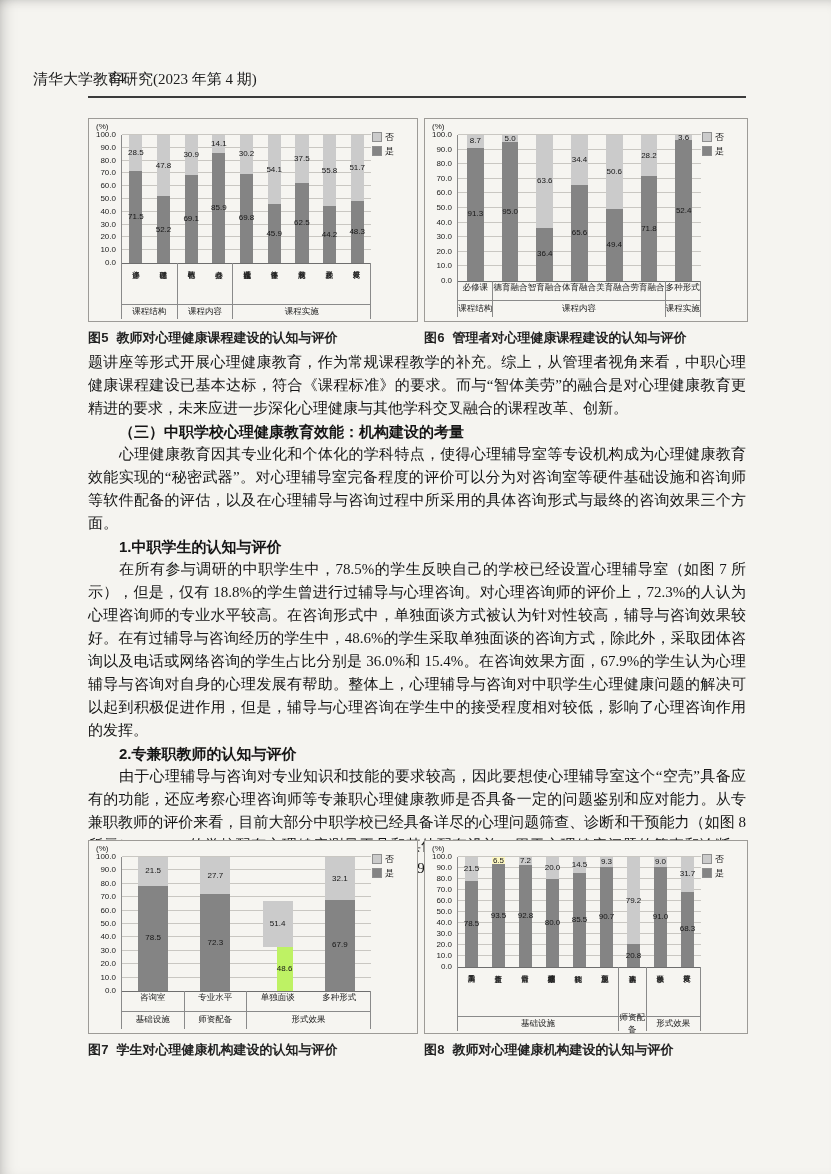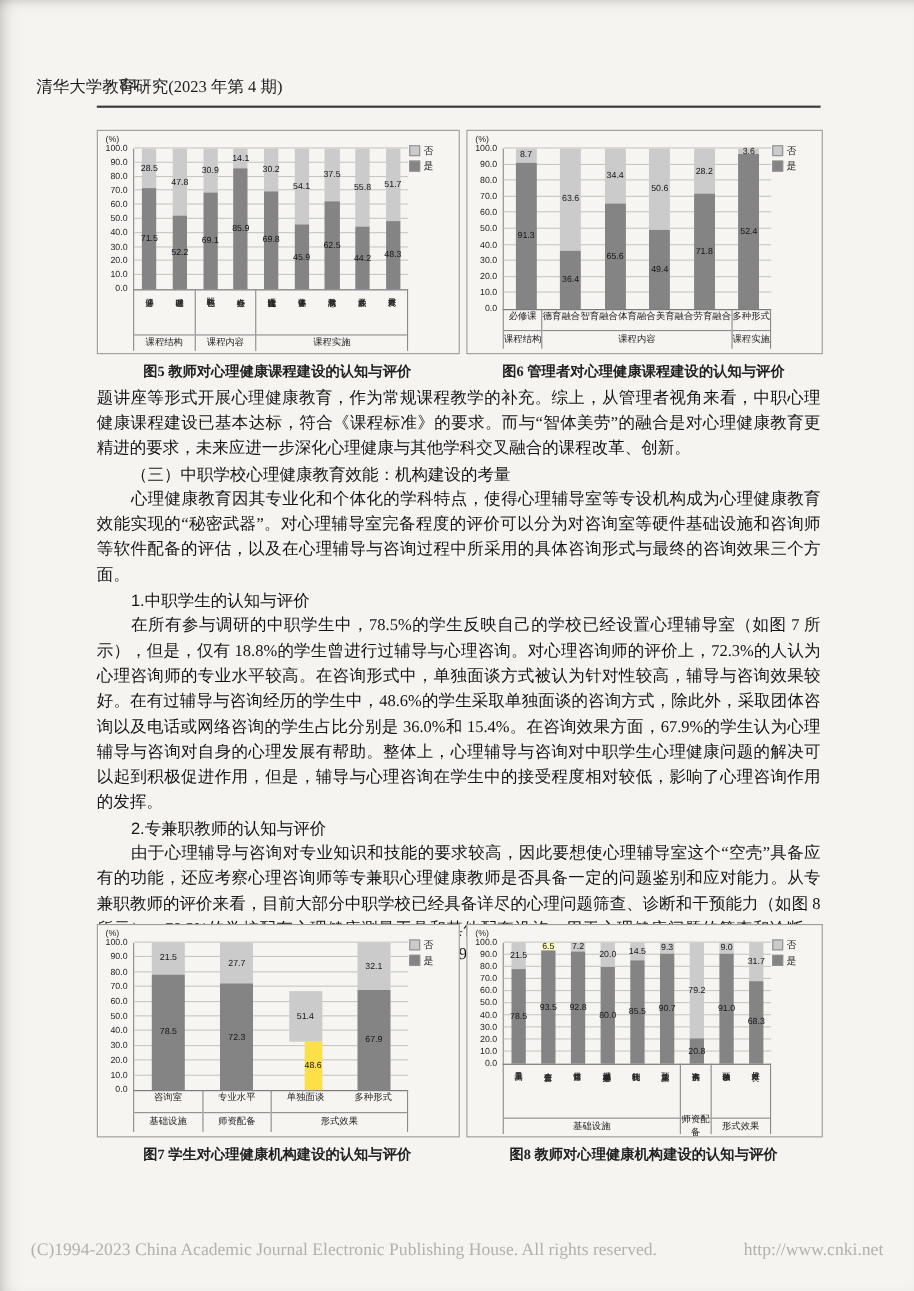--- a/index.html
+++ b/index.html
@@ -11,21 +11,21 @@
   .hdr-pageno{position:absolute;top:70px;left:98px;font-size:15px;letter-spacing:1px;}
   .hdr-journal{position:absolute;top:70px;left:0;right:0;text-align:left;font-size:15px;margin-left:33px;}
   .hdr-rule{position:absolute;top:96px;left:88px;width:658px;height:2px;background:#3b3b3b;}
   
   .fig-row{position:absolute;left:88px;width:658px;display:flex;gap:8px;}
   .row1{top:118px;}
   .row2{top:840px;}
   figure{margin:0;padding:0;}
   figure.fleft{width:328px;}
   figure.fright{width:322px;}
-  figcaption{margin-top:7px;text-align:center;font-family:Liberation Serif, serif;
+  figcaption{margin-top:7px;text-align:left;font-family:Liberation Mono, monospace;
              font-weight:bold;font-size:13px;color:#222;}
   
   .chart{position:relative;width:100%;height:var(--box-h);border:1px solid #9d9b97;background:#f6f5f1;
          font-family:"Liberation Sans","DejaVu Sans",sans-serif;}
   .pct-label{position:absolute;top:3px;left:7px;font-size:8px;color:#222;}
   .y-axis{position:absolute;left:0;width:30px;top:var(--plot-top);height:var(--plot-h);}
   .ytick{position:absolute;right:3px;transform:translateY(50%);font-size:8px;color:#222;line-height:1;}
   .plot-area{position:absolute;left:32px;right:46px;top:var(--plot-top);height:var(--plot-h);
              border-left:1px solid #8a8a8a;border-bottom:1px solid #6e6e6e;}
   .gridline{position:absolute;left:0;right:0;height:1px;background:#c9c7c2;}
@@ -46,21 +46,21 @@
        display:flex;justify-content:center;align-items:flex-start;}
   .cats.vert .cat span{writing-mode:vertical-rl;text-orientation:upright;font-size:7.5px;
                        letter-spacing:0;line-height:1;}
   .grp-label{height:var(--grp-h);border-top:1px solid #8a8a8a;text-align:center;font-size:8.5px;
              color:#222;display:flex;align-items:center;justify-content:center;}
   
   .body-text{position:absolute;top:351px;left:88px;width:658px;font-size:15px;line-height:23px;
              text-align:justify;color:#151515;}
   .body-text p{margin:0;text-indent:31px;}
   .body-text p.noindent{text-indent:0;}
-  .body-text p.heading{font-family:"Liberation Sans","DejaVu Sans",sans-serif;font-weight:normal;}
+  .body-text p.heading{font-family:"Liberation Sans","DejaVu Sans",sans-serif;font-weight:bold;}
   
   .footer{position:absolute;top:1128px;left:28px;right:28px;display:flex;justify-content:space-between;
           font-size:16px;color:#b3b1ab;font-family:"Liberation Serif","DejaVu Serif",serif;}
 </style>
 </head>
 <body>
 
 <div class="page">
 
   <span class="hdr-pageno">· 84 ·</span>
@@ -273,20 +273,30 @@
             <div class="gridline" style="bottom: 90%;"></div>
             <div class="gridline" style="bottom: 100%;"></div>
             <div class="bars-row">
               <div class="bar-slot">
                 <div class="bar">
                   <div class="seg" style="height: 8.7%; background: rgb(203, 203, 203);">
                     <span class="val">8.7</span>
                   </div>
                   <div class="seg" style="height: 91.3%; background: rgb(132, 132, 132);">
                     <span class="val">91.3</span>
+                  </div>
+                </div>
+              </div>
+              <div class="bar-slot">
+                <div class="bar">
+                  <div class="seg" style="height: 5%; background: rgb(203, 203, 203);">
+                    <span class="val">5.0</span>
+                  </div>
+                  <div class="seg" style="height: 95%; background: rgb(132, 132, 132);">
+                    <span class="val">95.0</span>
                   </div>
                 </div>
               </div>
               <div class="bar-slot">
                 <div class="bar">
                   <div class="seg" style="height: 63.6%; background: rgb(203, 203, 203);">
                     <span class="val">63.6</span>
                   </div>
                   <div class="seg" style="height: 36.4%; background: rgb(132, 132, 132);">
                     <span class="val">36.4</span>
@@ -445,21 +455,21 @@
                   <div class="seg" style="height: 72.3%; background: rgb(132, 132, 132);">
                     <span class="val">72.3</span>
                   </div>
                 </div>
               </div>
               <div class="bar-slot">
                 <div class="bar">
                   <div class="seg" style="height: 51.4%; background: rgb(203, 203, 203); margin-top: 44px;">
                     <span class="val">51.4</span>
                   </div>
-                  <div class="seg" style="height: 48.6%; background: #fde047; margin-left: 14px;">
+                  <div class="seg" style="height: 48.6%; background: #bef264; margin-left: 14px;">
                     <span class="val">48.6</span>
                   </div>
                 </div>
               </div>
               <div class="bar-slot">
                 <div class="bar">
                   <div class="seg" style="height: 32.1%; background: rgb(203, 203, 203);">
                     <span class="val">32.1</span>
                   </div>
                   <div class="seg" style="height: 67.9%; background: rgb(132, 132, 132);">
@@ -683,18 +693,14 @@
                 </div>
               </div>
               <div class="grp-label">形式效果</div>
             </div>
           </div>
         </div>
       <figcaption>图8 教师对心理健康机构建设的认知与评价</figcaption>
     </figure>
   </div>
 
-  <div class="footer">
-    <span>(C)1994-2023 China Academic Journal Electronic Publishing House. All rights reserved.</span>
-    <span>http://www.cnki.net</span>
-  </div>
 
 </div>
 
 </body></html>

